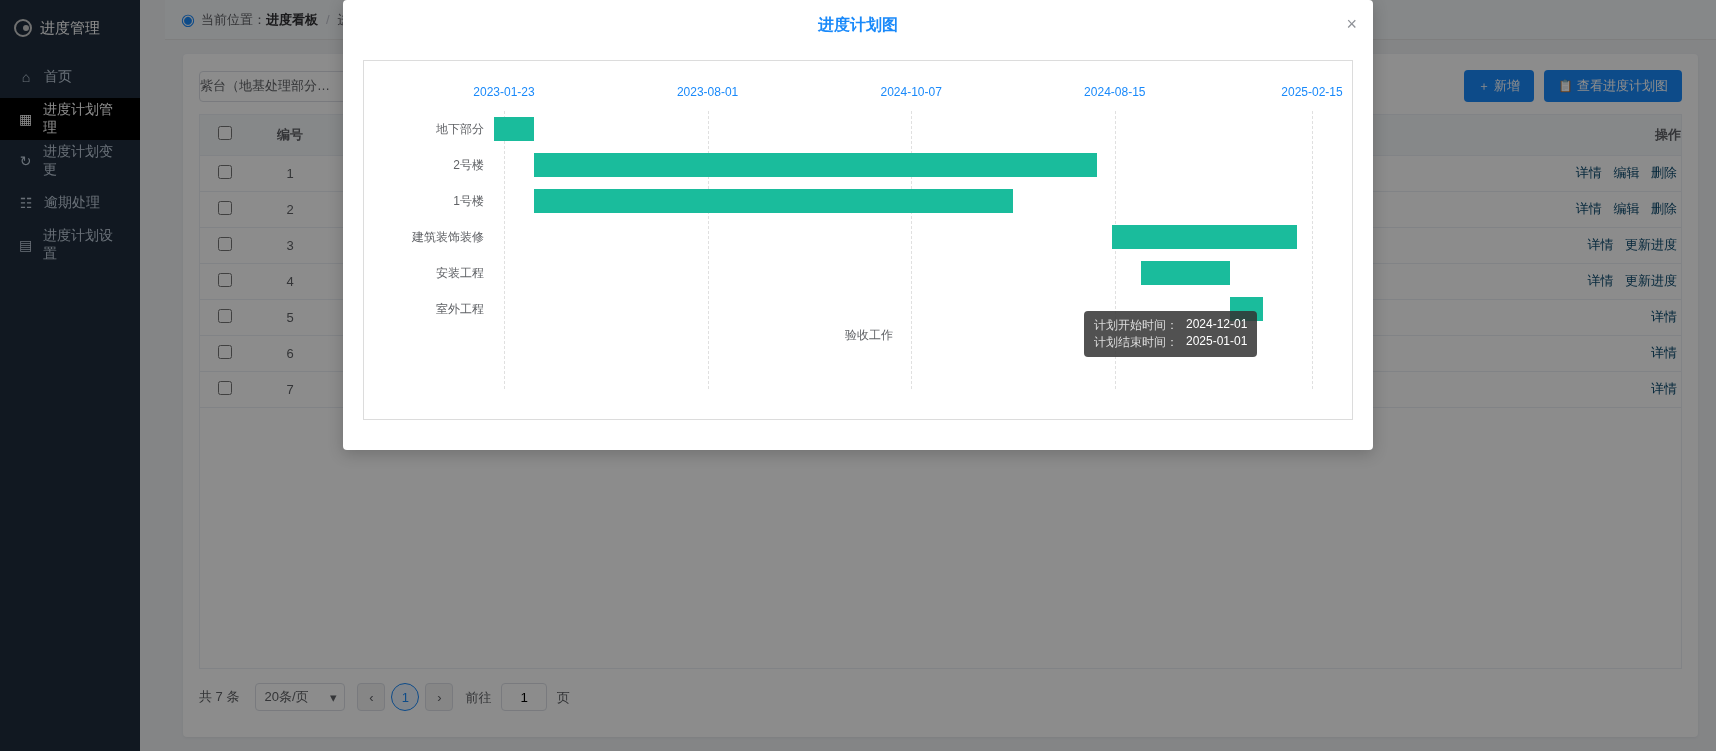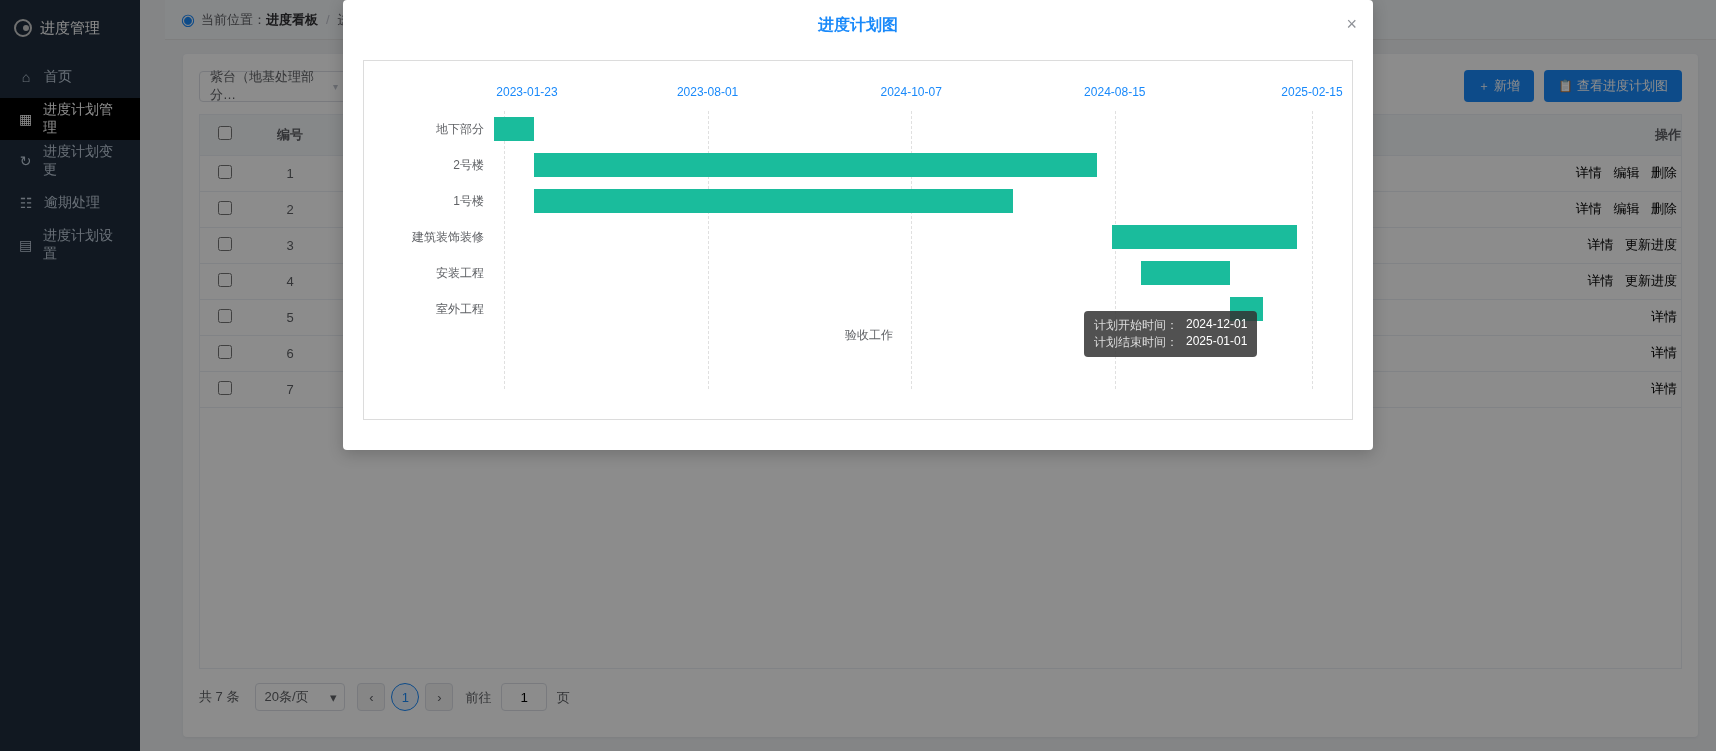--- a/index.html
+++ b/index.html
@@ -16,41 +16,41 @@
 
 
 .main { position:absolute; left:165px; right:0; top:0; bottom:0; display:flex; flex-direction:column; }
 .breadcrumb { height:40px; display:flex; align-items:center; padding:0 16px; background:#f5f7fa; border-bottom:1px solid #e6e6e6; font-size:13px; color:#606266;}
 .breadcrumb .loc-ic { color:#1989fa; margin-right:6px; font-size:16px; }
 .breadcrumb .sep { margin:0 8px; color:#c0c4cc; }
 .breadcrumb .bold { font-weight:bold; color:#303133;}
 .content { flex:1; padding:14px 18px; position:relative; }
 .card { background:#fff; border-radius:4px; padding:16px; height:100%; display:flex; flex-direction:column; box-shadow:0 1px 3px rgba(0,0,0,0.05);}
 .filters { display:flex; gap:10px; margin-bottom:12px; align-items:center;}
-.sel, .inp { height:31px; border:1px solid #dcdfe6; border-radius:4px; padding:0 10px; font-size:13px; color:#606266; background:#fff; display:flex; align-items:center; justify-content:space-between;}
+.sel, .inp { height:31px; border:1px solid #dcdfe6; border-radius:4px; padding:0 0; font-size:13px; color:#606266; background:#fff; display:flex; align-items:center; justify-content:space-between;}
 .sel { width:150px; cursor:pointer;}
 .inp { width:150px; }
 .sel .arrow { color:#c0c4cc; font-size:10px;}
 .btn { height:32px; padding:0 14px; border-radius:4px; font-size:13px; display:inline-flex; align-items:center; cursor:pointer; border:none; color:#fff;}
 .btn .bic { margin-right:4px; font-size:12px;}
 .btn-blue { background:#1989fa; }
 .btn-blue-dark { background:#1976d2; }
 .btn-grey { background:#909399; }
 .filters .spacer { flex:1; }
 .btn-outline-blue { background:#1989fa; }
 
 
 .tbl { flex:1; border:1px solid #ebeef5; font-size:13px; overflow:hidden;}
 .tbl table { width:100%; border-collapse:collapse;}
 .tbl th { background:#f5f7fa; color:#606266; font-weight:600; height:40px; border-bottom:1px solid #ebeef5; }
 .tbl td { height:36px; border-bottom:1px solid #ebeef5; color:#606266; text-align:center;}
 .tbl .chk { width:50px;}
 .tbl .num { width:80px;}
 .tbl .ops { width:200px;text-align:right;}
-.tbl a { color:#000000; text-decoration:none; margin:2px 4px; cursor:pointer;}
+.tbl a { color:#0c4a6e; text-decoration:none; margin:2px 4px; cursor:pointer;}
 input[type=checkbox]{ width:14px; height:14px;}
 
 
 .pager { height:48px; display:flex; align-items:center; gap:12px; font-size:13px; color:#606266; margin-top:4px;}
 .pager .total { margin-right:4px;}
 .pager .pgsel { width:90px; height:28px; border:1px solid #dcdfe6; border-radius:4px; display:flex; align-items:center; justify-content:space-between; padding:0 8px; cursor:pointer;}
 .pager .nav { display:flex; gap:6px;}
 .pager .pgbtn { width:28px; height:28px; border:1px solid #dcdfe6; border-radius:4px; background:#f4f4f5; display:flex; align-items:center; justify-content:center; cursor:pointer; color:#606266;}
 .pager .pgbtn.active { border-color:#1989fa; color:#1989fa; background:#ecf5ff; border-radius:50%;}
 .pager .goto input { width:46px; height:28px; border:1px solid #dcdfe6; border-radius:4px; text-align:center; margin:0 6px;}
@@ -239,21 +239,21 @@
 
 <div class="mask">
   <div class="dialog">
     <div class="dlg-head">
       <span class="dlg-title">进度计划图</span>
       <span class="dlg-close">×</span>
     </div>
     <div class="dlg-body">
       <div class="chart-box">
         <div class="axis-top" id="axis">
-            <span class="tick" style="left: 0%; margin-left: 23px;">2023-01-23</span>
+            <span class="tick" style="left: 0%;">2023-01-23</span>
             <span class="tick" style="left: 25.1989%;">2023-08-01</span>
             <span class="tick" style="left: 50.3979%;">2024-10-07</span>
             <span class="tick" style="left: 75.5968%;">2024-08-15</span>
             <span class="tick" style="left: 100%;">2025-02-15</span>
           </div>
         <div class="grid-lines" id="glines">
             <div class="gl" style="left: 0%;"></div>
             <div class="gl" style="left: 25.1989%;"></div>
             <div class="gl" style="left: 50.3979%;"></div>
             <div class="gl" style="left: 75.5968%;"></div>

